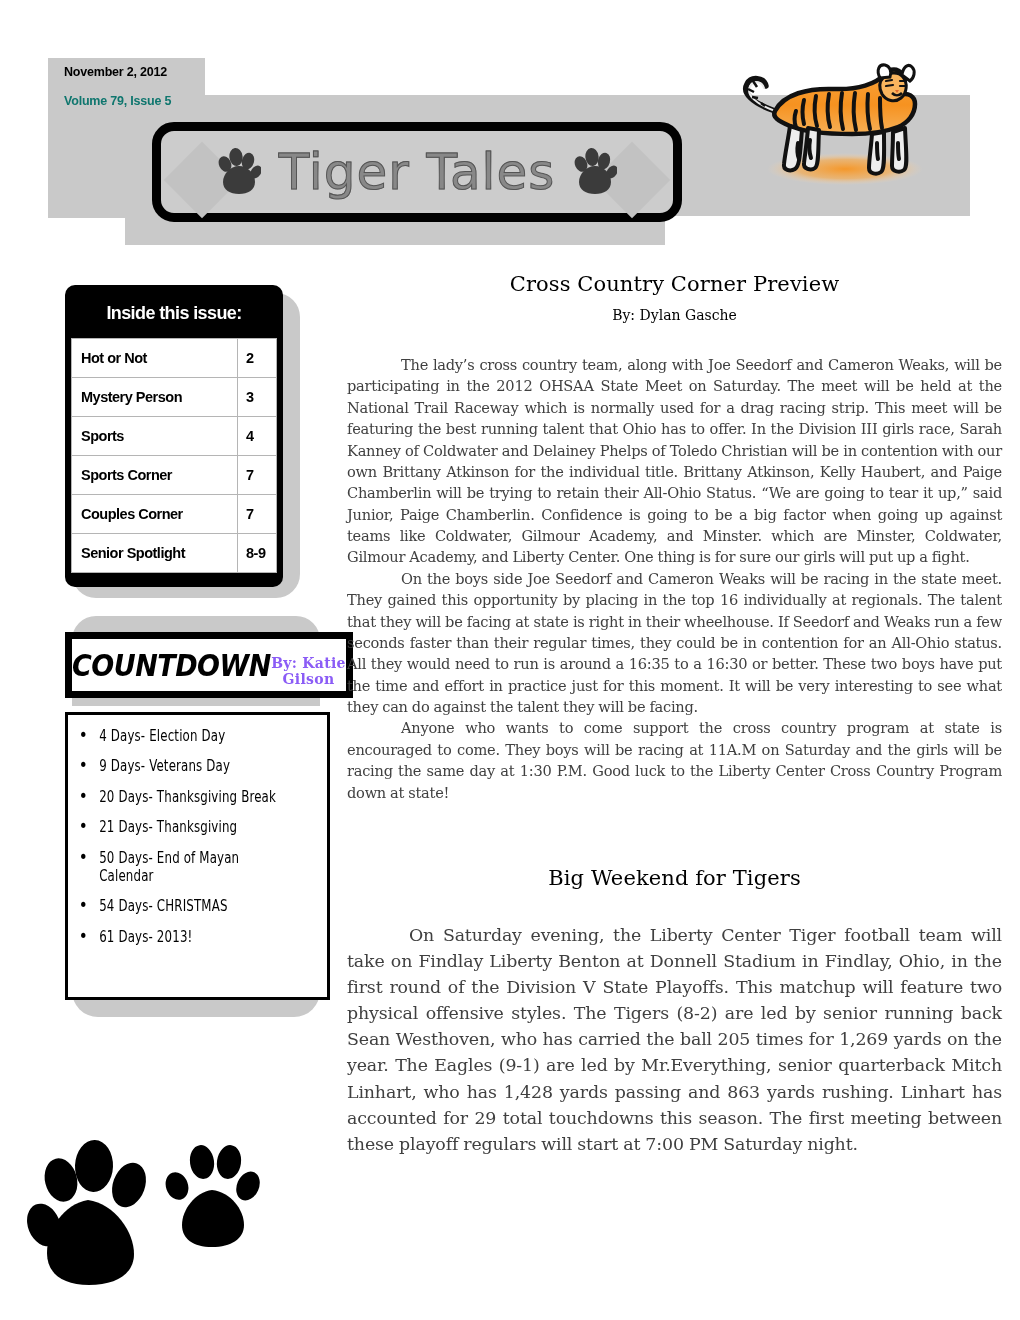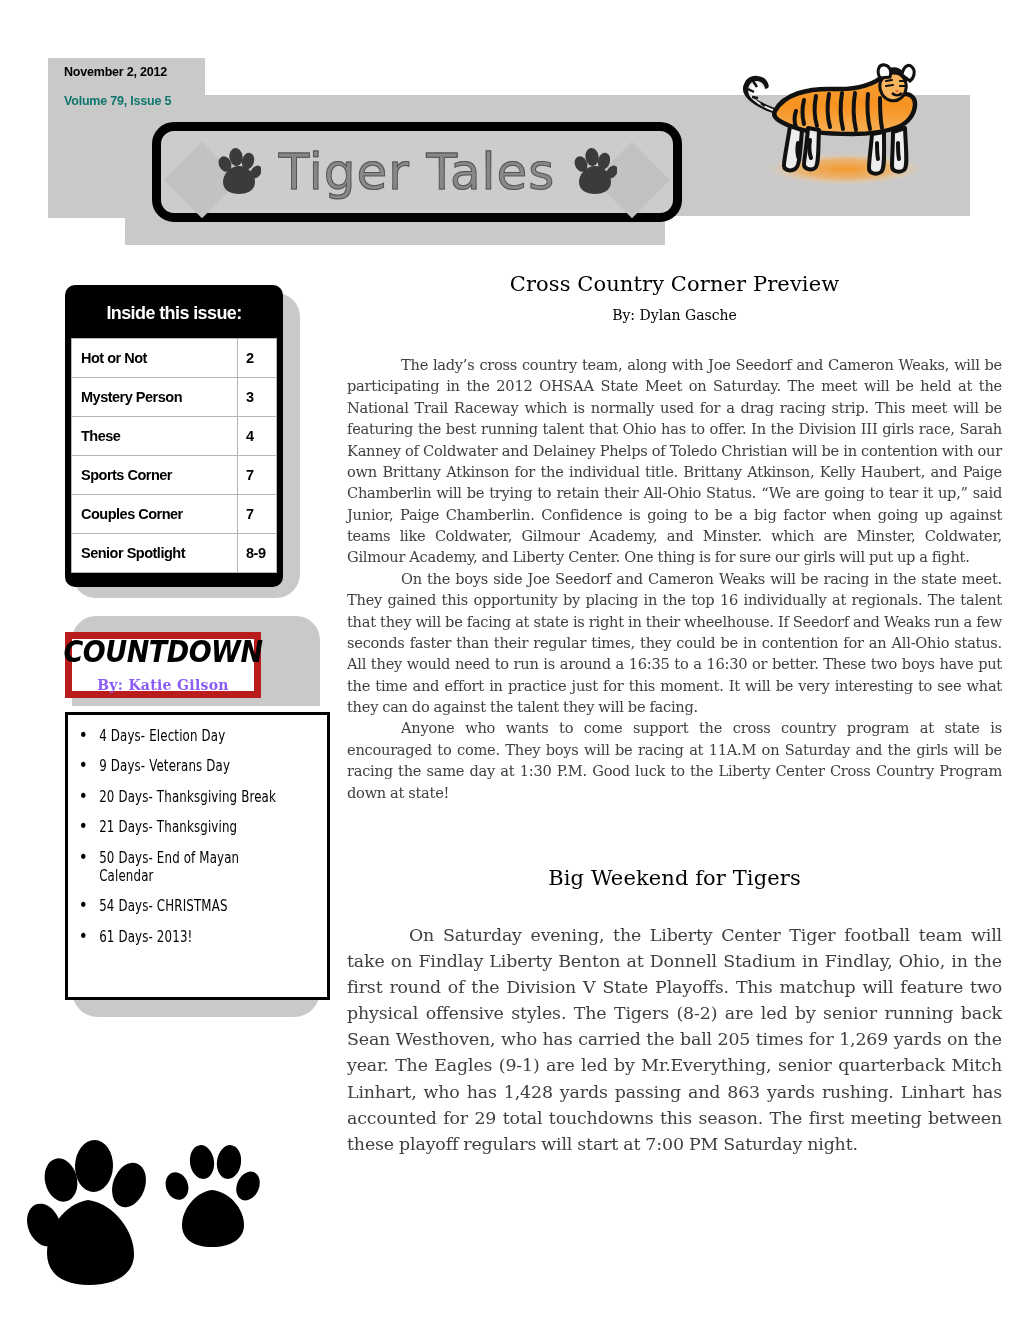--- a/index.html
+++ b/index.html
@@ -101,23 +101,23 @@
     padding:9px 0 9px 9px; height:20px;
   }
   #inside-issue-table td.pagecell { width:30px; padding-left:8px; }
 
   
   #countdown-shadow-top {
     position:absolute; left:72px; top:616px; width:248px; height:90px;
     background:#c9c9c9; border-radius:24px 24px 0 0;
   }
   #countdown-header {
-    position:absolute; left:65px; top:632px; width:196px; height:66px;
-    background:#fff; border:7px solid #b91c1c; box-sizing:border-box;
-    display:flex; flex-direction:column; align-items:center; justify-content:center;
+    position:absolute; left:65px; top:632px; width:288px; height:66px;
+    background:#fff; border:7px solid #000000; box-sizing:border-box;
+    display:flex; flex-direction:row; align-items:center; justify-content:center;
   }
   #countdown-title {
     font-family:"DejaVu Sans", sans-serif;
     font-style:italic; font-weight:bold; font-size:27px;
     color:#000; letter-spacing:-0.5px; line-height:1;
     transform:scaleY(1.12);
   }
   #countdown-byline {
     font-family:"DejaVu Serif", serif;
     font-weight:bold; font-size:14px; color:#8b5cf6;
@@ -301,21 +301,21 @@
     <tbody>
       <tr>
         <td>Hot or Not</td>
         <td class="pagecell">2</td>
       </tr>
       <tr>
         <td>Mystery Person</td>
         <td class="pagecell">3</td>
       </tr>
       <tr>
-        <td>These</td>
+        <td>Sports</td>
         <td class="pagecell">4</td>
       </tr>
       <tr>
         <td>Sports Corner</td>
         <td class="pagecell">7</td>
       </tr>
       <tr>
         <td>Couples Corner</td>
         <td class="pagecell">7</td>
       </tr>

